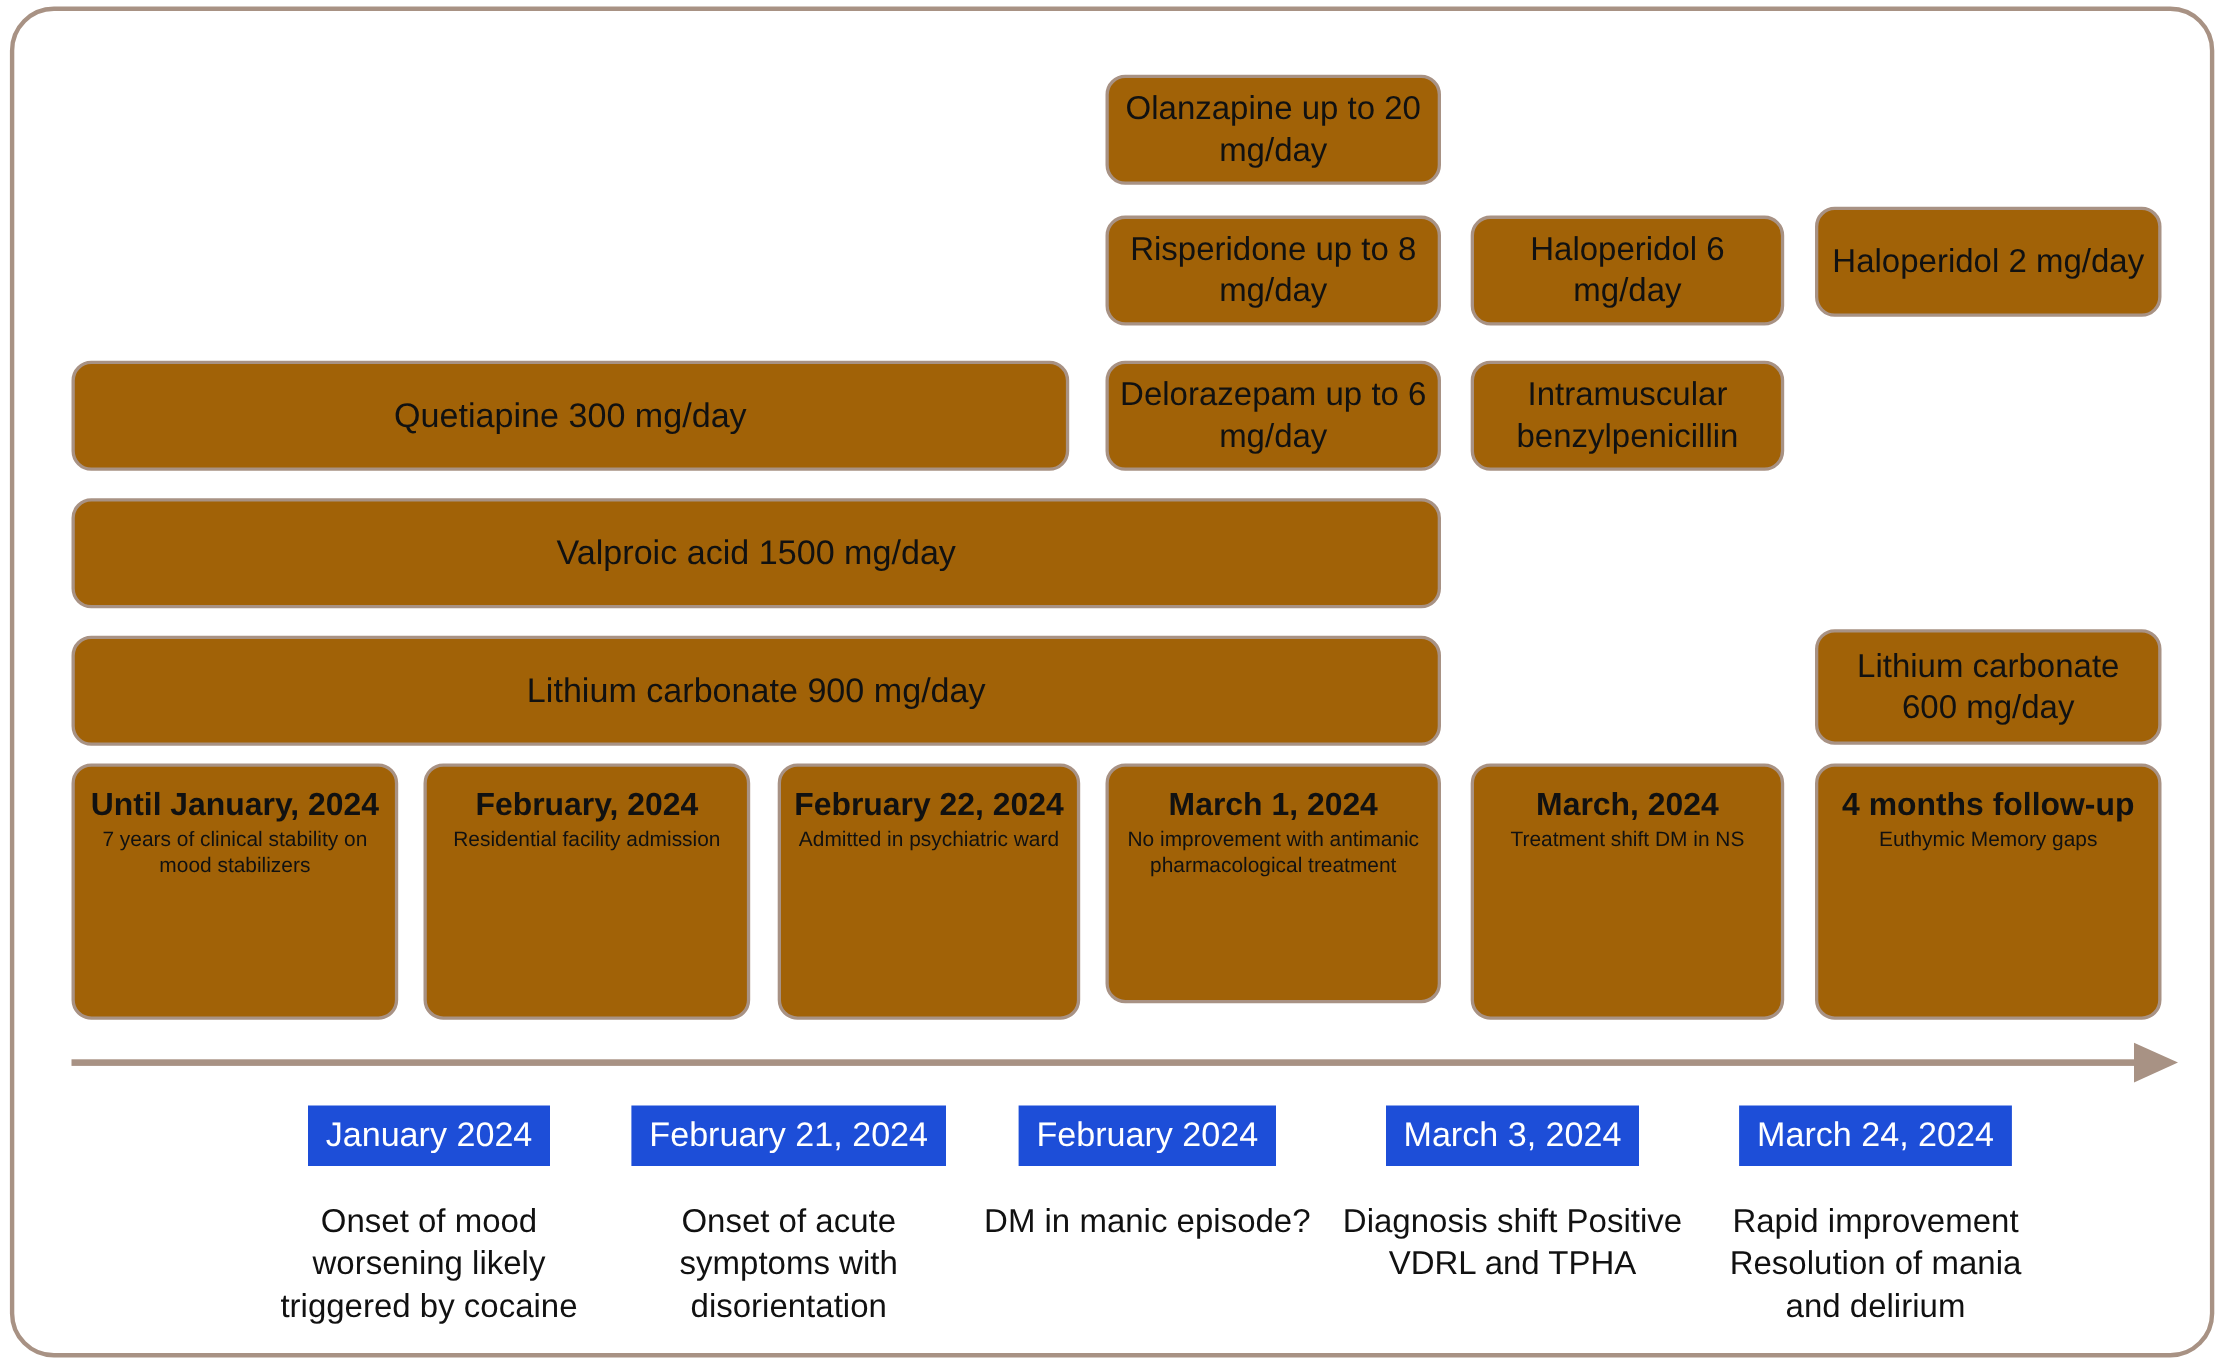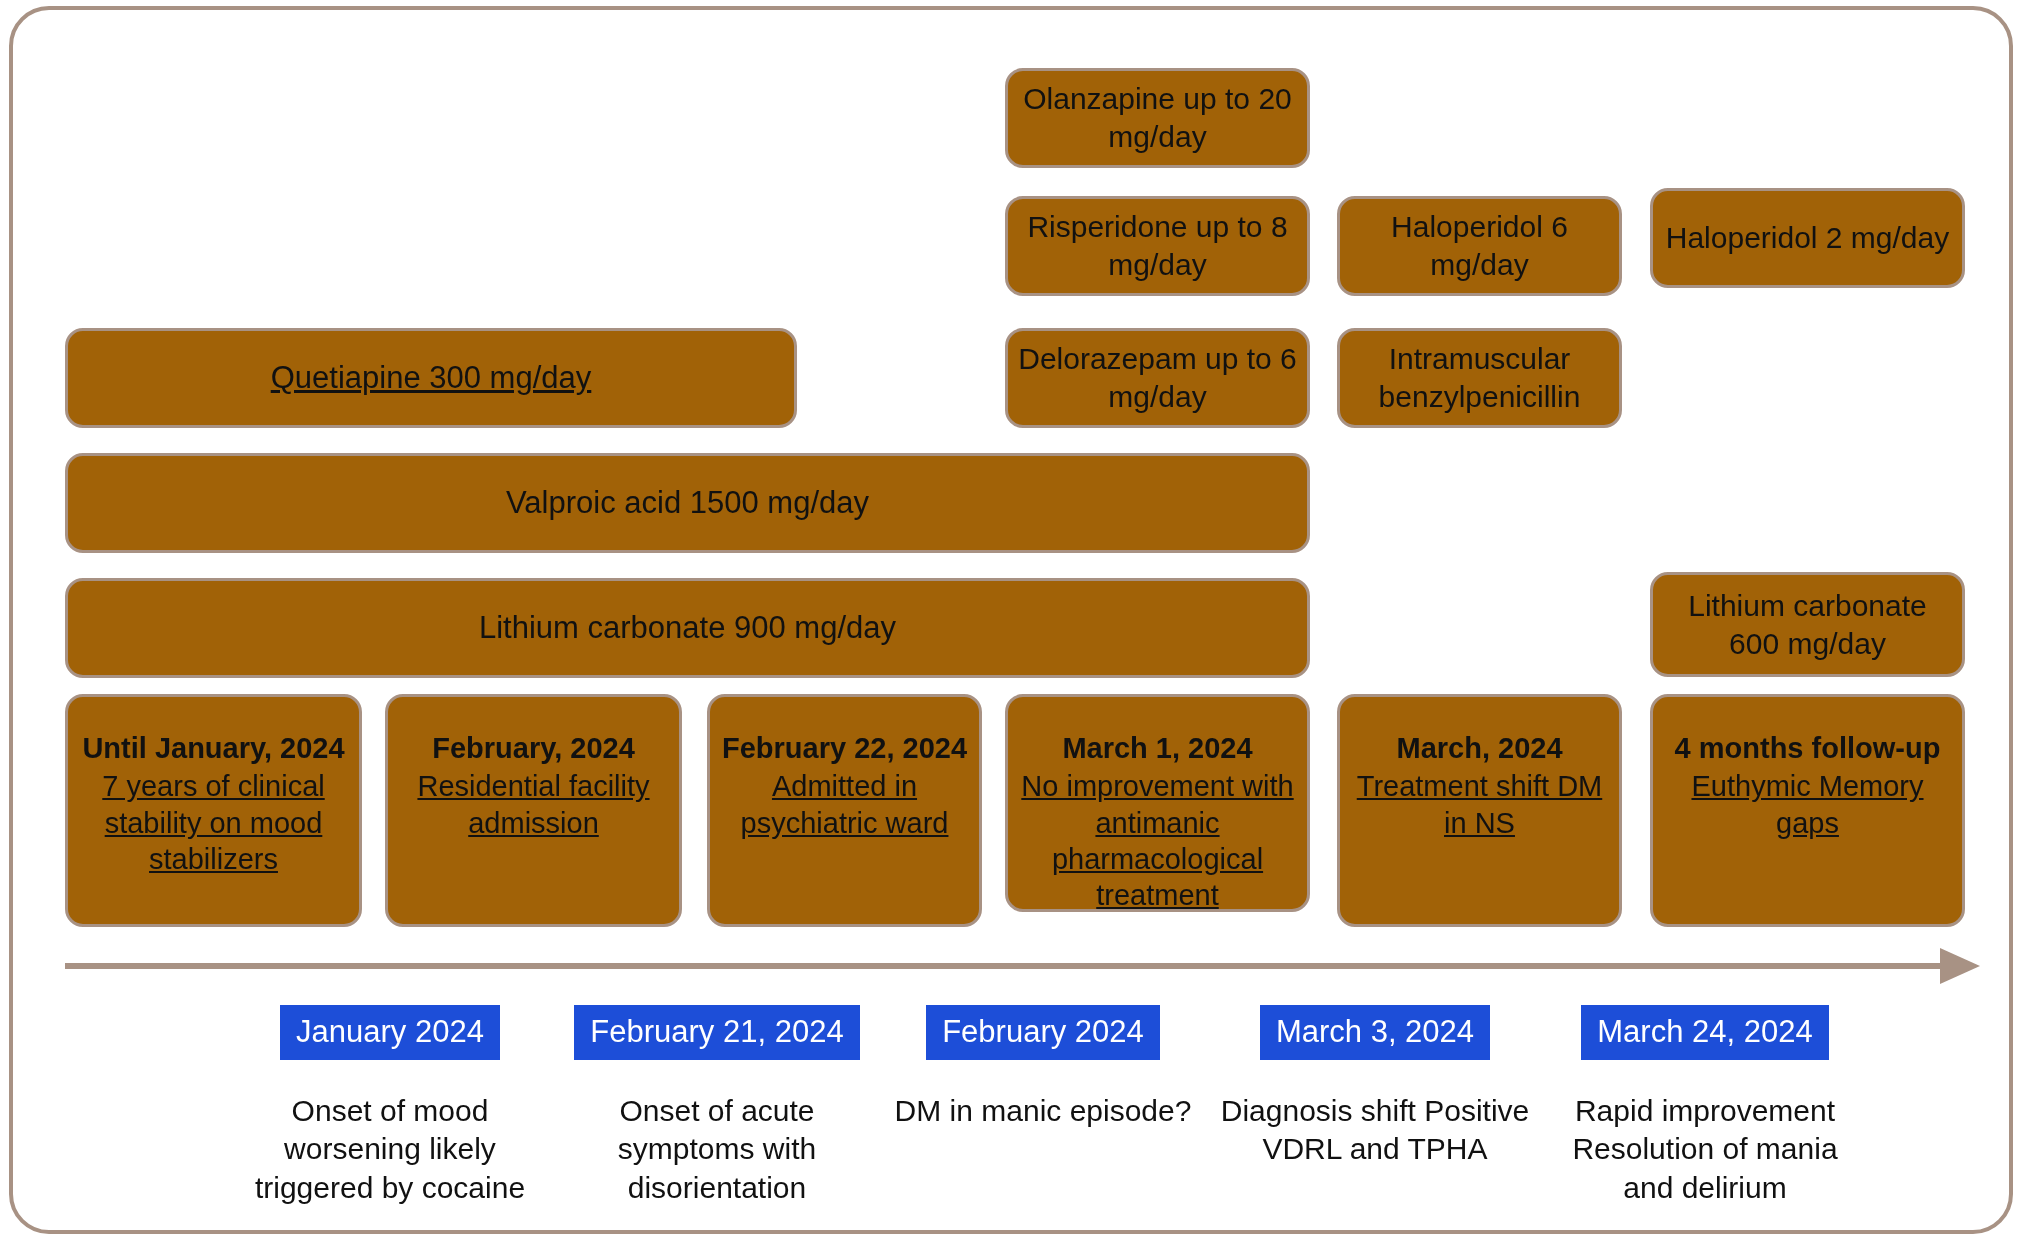--- a/index.html
+++ b/index.html
@@ -47,32 +47,31 @@
     line-height: 1.26;
     padding: 4px 10px;
   }
   .card.wide {
     font-size: 31px;
   }
 
   
   .event-card {
     justify-content: flex-start;
-    padding-top: 34px;
+    padding-top: 18px;
   }
   .event-date {
     font-weight: bold;
     font-size: 29px;
     line-height: 1.22;
     margin-bottom: 2px;
   }
   .event-desc {
-    font-size: 29px;
+    font-size: 19px;
     line-height: 1.25;
-    text-decoration: underline;
   }
 
   
   #timeline-axis {
     position: absolute;
     left: 65px;
     top: 963px;
     width: 1880px;
     height: 6px;
     background: #a89284;
@@ -124,21 +123,21 @@
       </div>
       <div class="card" style="left: 1005px; top: 196px; width: 305px; height: 100px;">
         <span>Risperidone up to 8 mg/day</span>
       </div>
       <div class="card" style="left: 1337px; top: 196px; width: 285px; height: 100px;">
         <span>Haloperidol 6 mg/day</span>
       </div>
       <div class="card" style="left: 1650px; top: 188px; width: 315px; height: 100px;">
         <span>Haloperidol 2 mg/day</span>
       </div>
-      <div class="card wide" style="left: 65px; top: 328px; width: 732px; height: 100px; text-decoration: underline;">
+      <div class="card wide" style="left: 65px; top: 328px; width: 907px; height: 100px;">
         <span>Quetiapine 300 mg/day</span>
       </div>
       <div class="card" style="left: 1005px; top: 328px; width: 305px; height: 100px;">
         <span>Delorazepam up to 6 mg/day</span>
       </div>
       <div class="card" style="left: 1337px; top: 328px; width: 285px; height: 100px;">
         <span>Intramuscular benzylpenicillin</span>
       </div>
       <div class="card wide" style="left: 65px; top: 453px; width: 1245px; height: 100px;">
         <span>Valproic acid 1500 mg/day</span>

